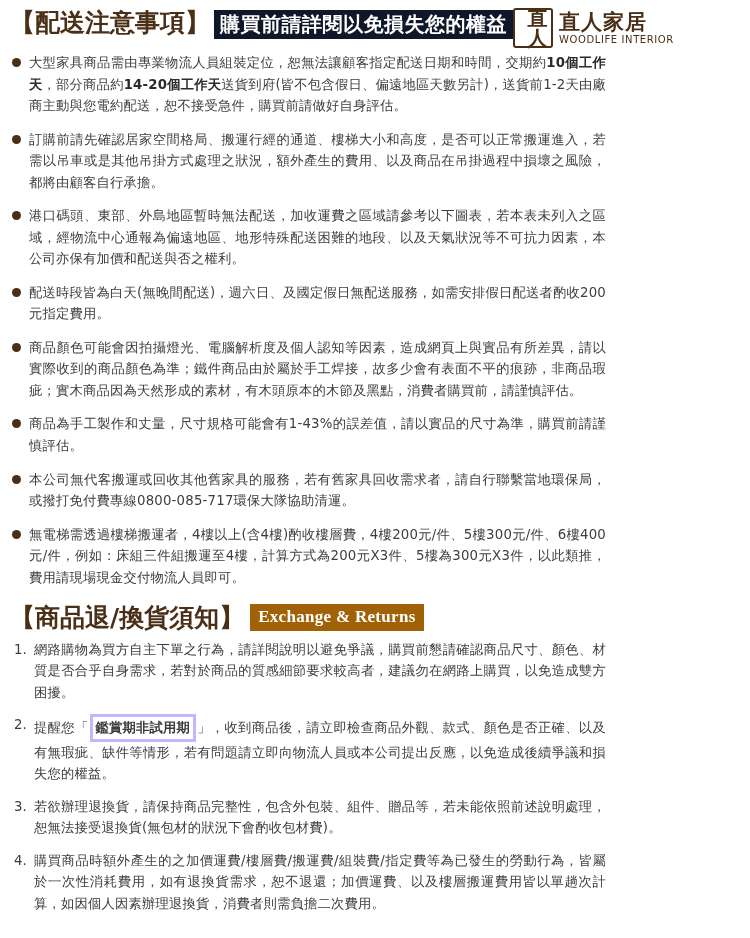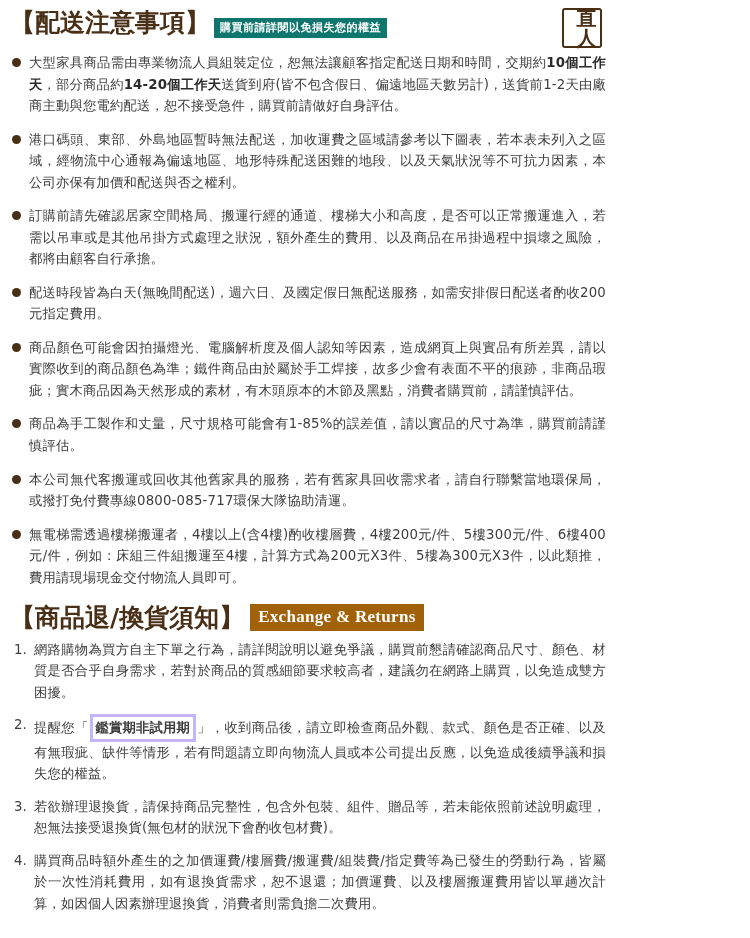--- a/index.html
+++ b/index.html
@@ -39,23 +39,23 @@
   }
   .main-title {
     font-size: 25px;
     font-weight: bold;
     color: #4a2f17;
     letter-spacing: 0px;
     line-height: 1;
   }
   .title-tag {
     display: inline-block;
-    background: #0f766e;
+    background: #0f172a;
     color: #ffffff;
-    font-size: 11px;
+    font-size: 20px;
     font-weight: bold;
     padding: 4px 6px 5px 6px;
     margin-left: 4px;
     line-height: 1;
     letter-spacing: 0.5px;
   }
   .brand {
     display: flex;
     align-items: center;
     flex: 0 0 auto;
@@ -194,47 +194,51 @@
 
   <div class="header">
     <div class="title-group">
       <span class="main-title">【配送注意事項】</span>
       <span class="title-tag">購買前請詳閱以免損失您的權益</span>
     </div>
     <div class="brand">
       <div class="brand-logo">
         <div class="glyph">直人</div>
       </div>
+      <div class="brand-text">
+        <span class="brand-cn">直人家居</span>
+        <span class="brand-en">WOODLIFE INTERIOR</span>
+      </div>
     </div>
   </div>
 
   <div class="list">
     <div class="bullet-item">
       <span class="bullet-dot"></span>
       <span class="bullet-text">大型家具商品需由專業物流人員組裝定位，恕無法讓顧客指定配送日期和時間，交期約<b>10個工作天</b>，部分商品約<b>14-20個工作天</b>送貨到府(皆不包含假日、偏遠地區天數另計)，送貨前1-2天由廠商主動與您電約配送，恕不接受急件，購買前請做好自身評估。</span>
     </div>
     <div class="bullet-item">
       <span class="bullet-dot"></span>
+      <span class="bullet-text">訂購前請先確認居家空間格局、搬運行經的通道、樓梯大小和高度，是否可以正常搬運進入，若需以吊車或是其他吊掛方式處理之狀況，額外產生的費用、以及商品在吊掛過程中損壞之風險，都將由顧客自行承擔。</span>
+    </div>
+    <div class="bullet-item">
+      <span class="bullet-dot"></span>
       <span class="bullet-text">港口碼頭、東部、外島地區暫時無法配送，加收運費之區域請參考以下圖表，若本表未列入之區域，經物流中心通報為偏遠地區、地形特殊配送困難的地段、以及天氣狀況等不可抗力因素，本公司亦保有加價和配送與否之權利。</span>
     </div>
     <div class="bullet-item">
       <span class="bullet-dot"></span>
-      <span class="bullet-text">訂購前請先確認居家空間格局、搬運行經的通道、樓梯大小和高度，是否可以正常搬運進入，若需以吊車或是其他吊掛方式處理之狀況，額外產生的費用、以及商品在吊掛過程中損壞之風險，都將由顧客自行承擔。</span>
-    </div>
-    <div class="bullet-item">
-      <span class="bullet-dot"></span>
       <span class="bullet-text">配送時段皆為白天(無晚間配送)，週六日、及國定假日無配送服務，如需安排假日配送者酌收200元指定費用。</span>
     </div>
     <div class="bullet-item">
       <span class="bullet-dot"></span>
       <span class="bullet-text">商品顏色可能會因拍攝燈光、電腦解析度及個人認知等因素，造成網頁上與實品有所差異，請以實際收到的商品顏色為準；鐵件商品由於屬於手工焊接，故多少會有表面不平的痕跡，非商品瑕疵；實木商品因為天然形成的素材，有木頭原本的木節及黑點，消費者購買前，請謹慎評估。</span>
     </div>
     <div class="bullet-item">
       <span class="bullet-dot"></span>
-      <span class="bullet-text">商品為手工製作和丈量，尺寸規格可能會有1-85%的誤差值，請以實品的尺寸為準，購買前請謹慎評估。</span>
+      <span class="bullet-text">商品為手工製作和丈量，尺寸規格可能會有1-43%的誤差值，請以實品的尺寸為準，購買前請謹慎評估。</span>
     </div>
     <div class="bullet-item">
       <span class="bullet-dot"></span>
       <span class="bullet-text">本公司無代客搬運或回收其他舊家具的服務，若有舊家具回收需求者，請自行聯繫當地環保局，或撥打免付費專線0800-085-717環保大隊協助清運。</span>
     </div>
     <div class="bullet-item">
       <span class="bullet-dot"></span>
       <span class="bullet-text">無電梯需透過樓梯搬運者，4樓以上(含4樓)酌收樓層費，4樓200元/件、5樓300元/件、6樓400元/件，例如：床組三件組搬運至4樓，計算方式為200元X3件、5樓為300元X3件，以此類推，費用請現場現金交付物流人員即可。</span>
     </div>
   </div>

